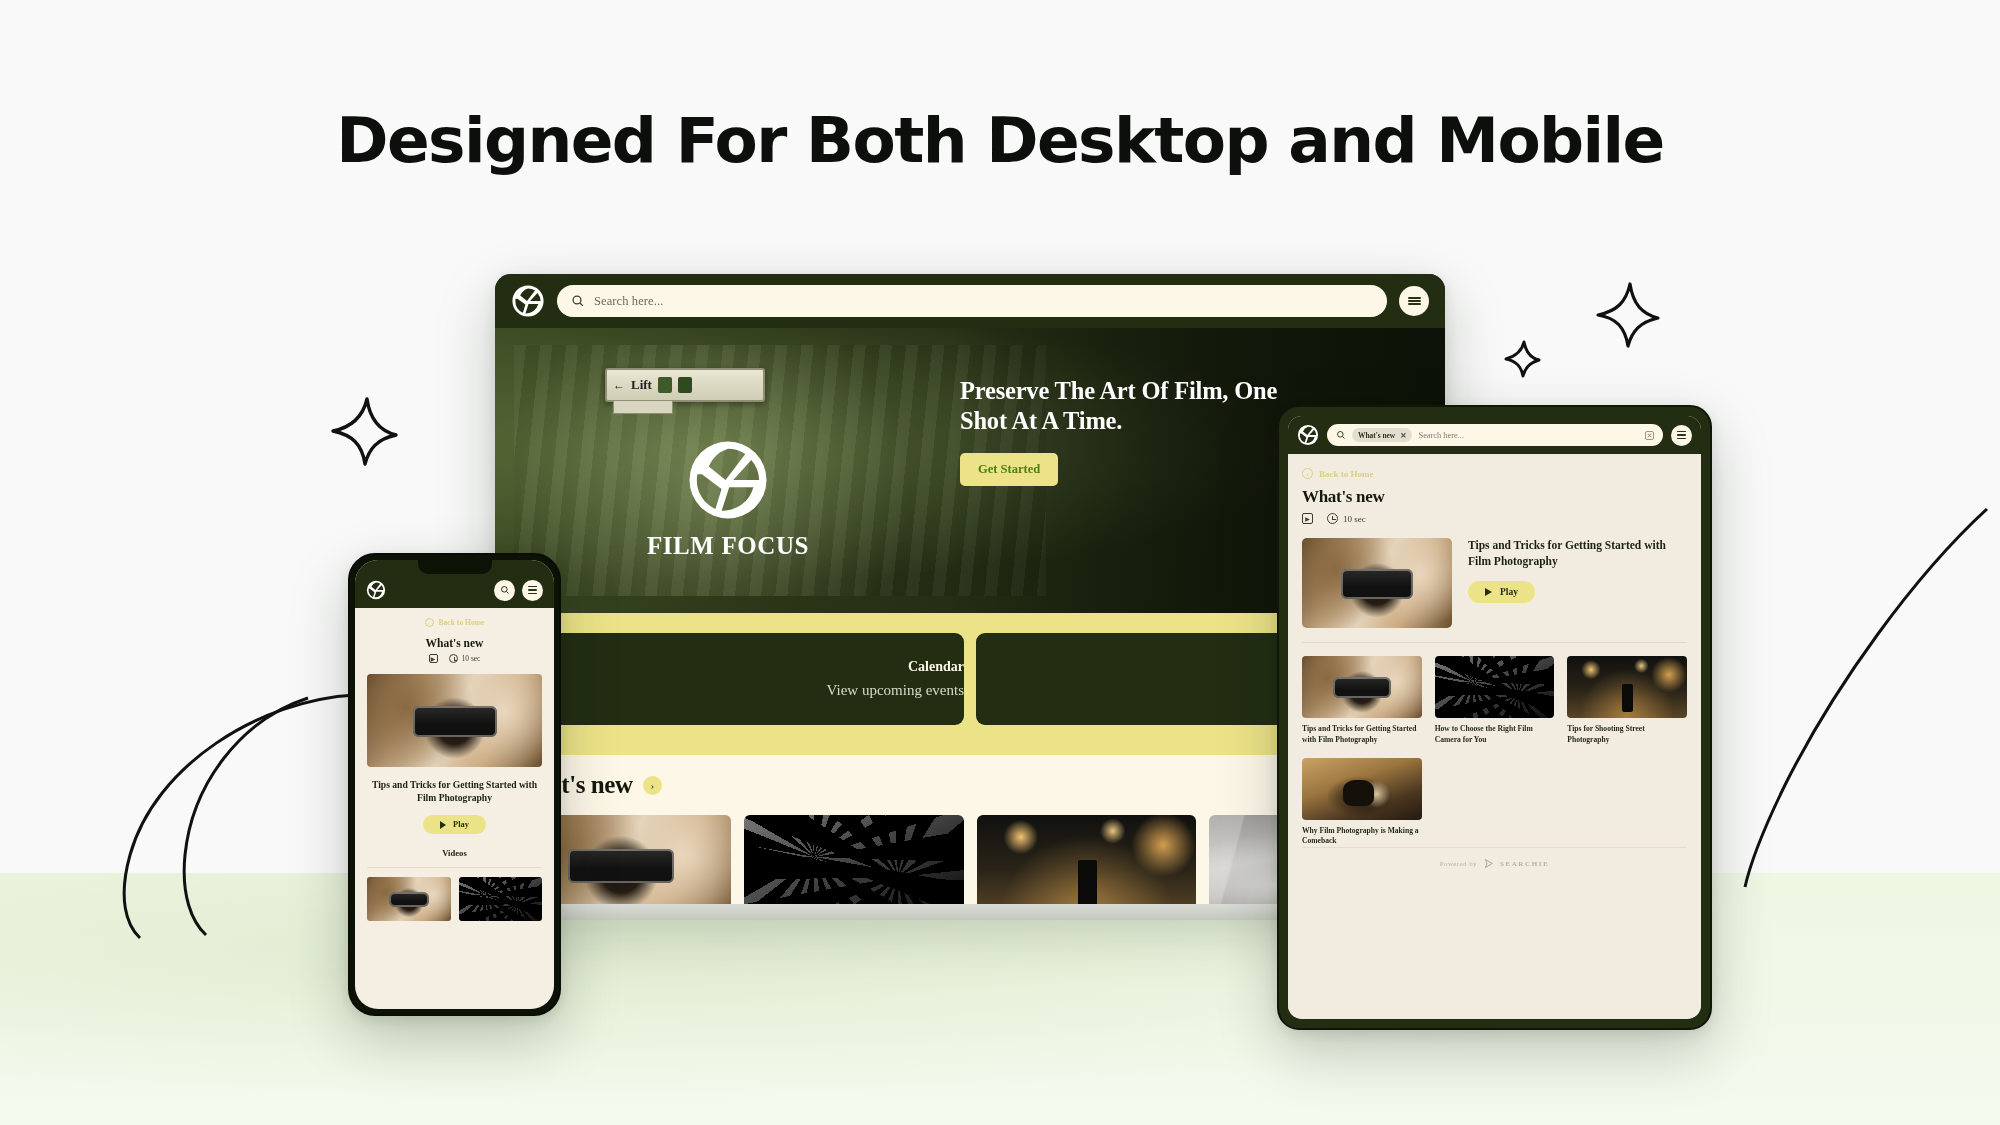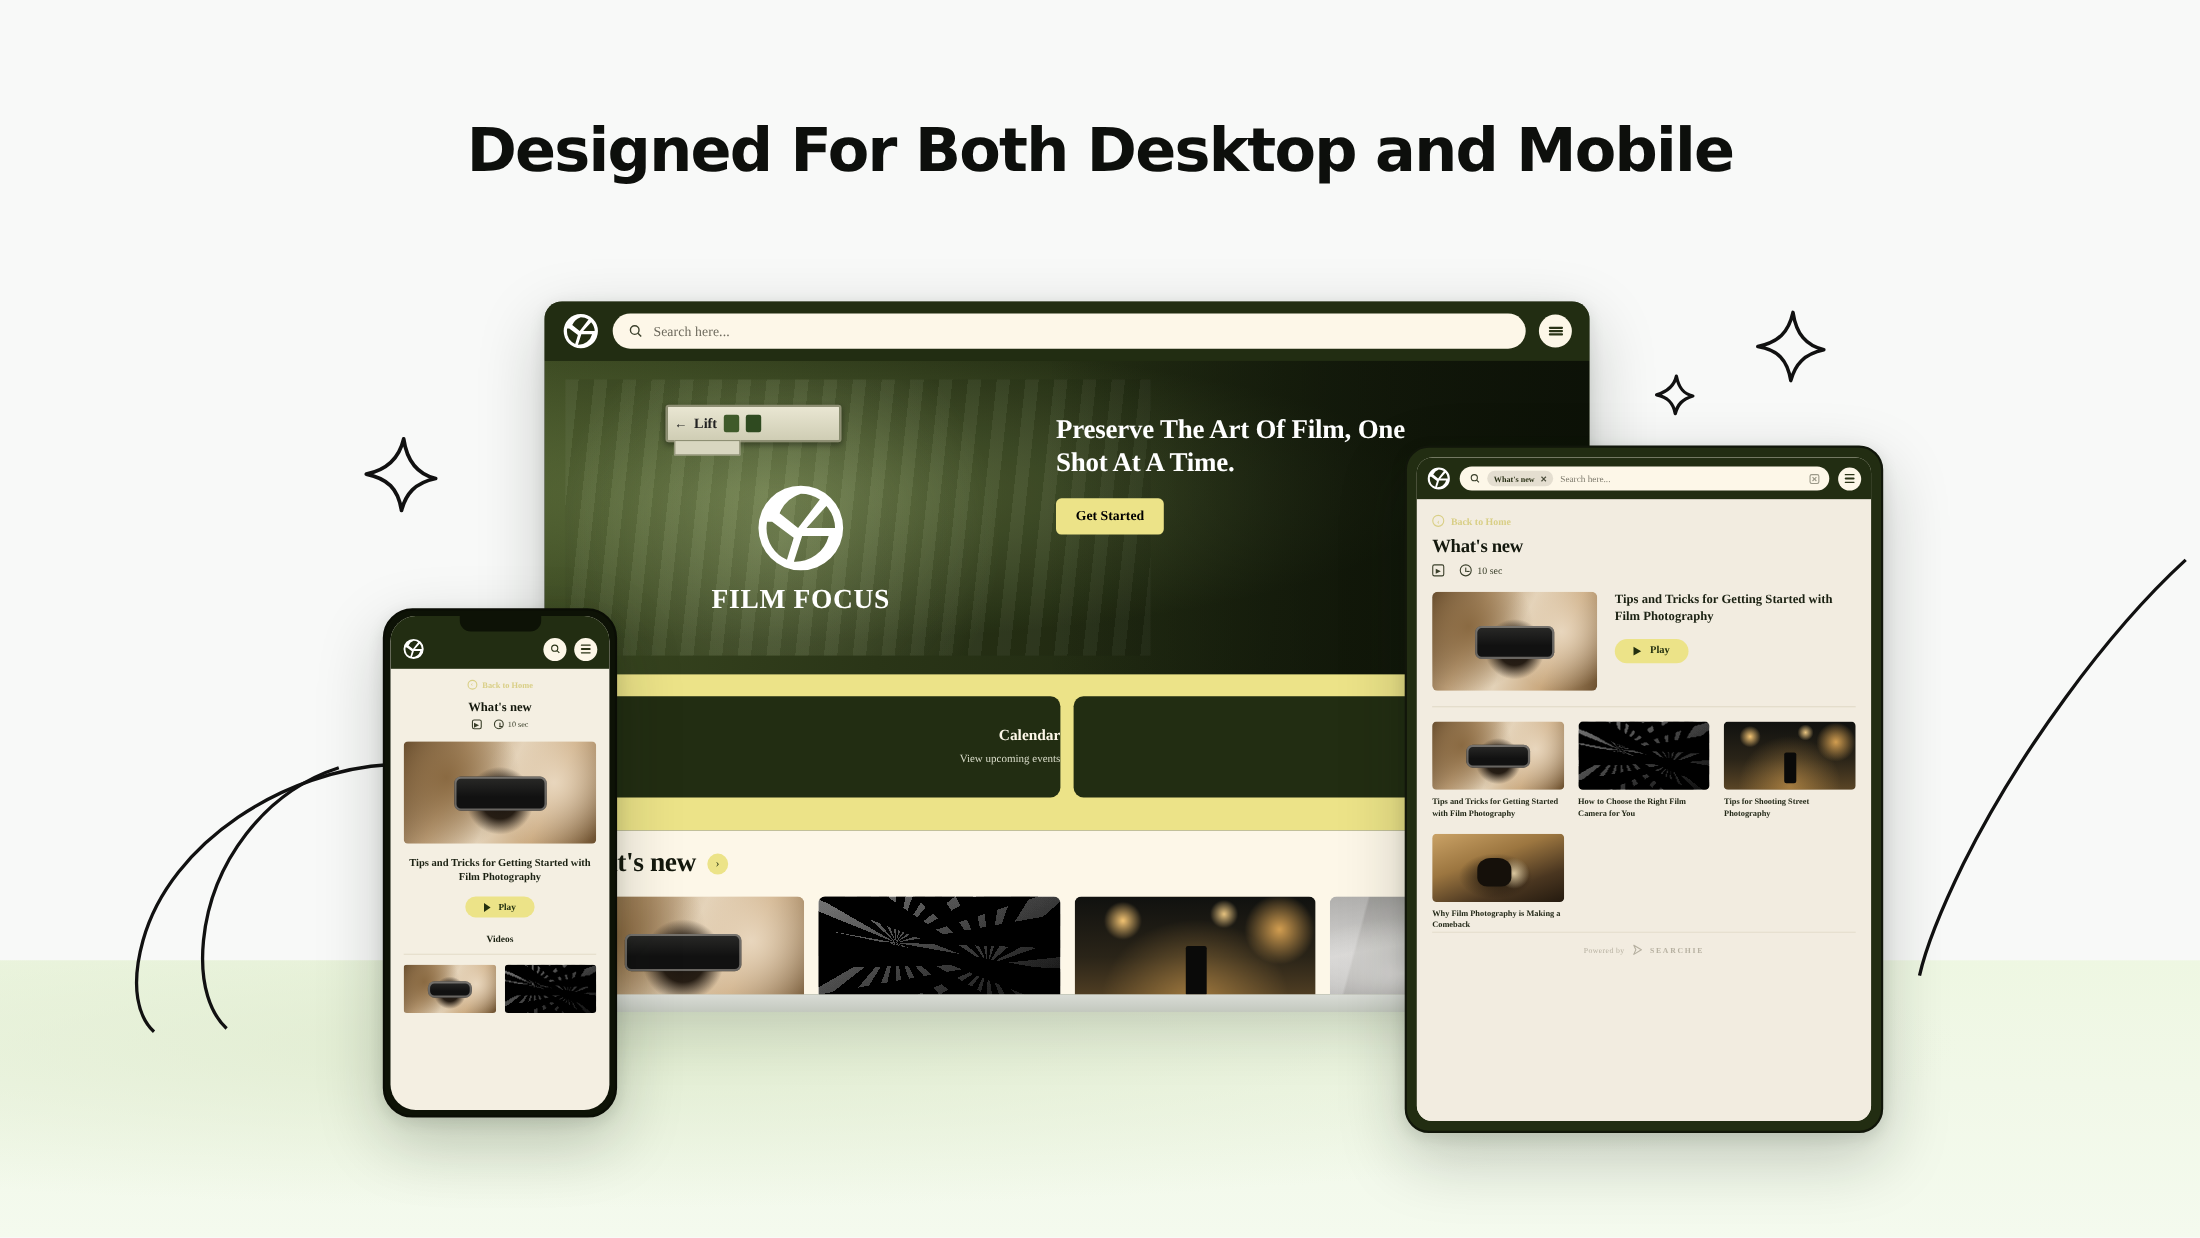--- a/index.html
+++ b/index.html
@@ -25,21 +25,21 @@
     content:""; position:absolute; left:0; top:0; width:100%; height:100%;
     background: radial-gradient(ellipse at 28% 30%, rgba(222,234,205,.85) 0%, rgba(238,247,226,0) 60%);
   }
   .deco { position: absolute; pointer-events: none; }
   .deco svg { display: block; overflow: visible; }
 
   
   .page-title {
     position: absolute; left: 0; top: 108px; width: 2000px;
     text-align: center;
-    font-size: 55px; line-height: 1.05; font-weight: 800;
+    font-size: 63px; line-height: 1.05; font-weight: 800;
     letter-spacing: -1.6px; color: #0d0f0c;
     font-family: "DejaVu Sans", "Liberation Sans", sans-serif;
   }
 
   
   .shadow-lg { box-shadow: 0 22px 60px rgba(20,28,16,.22), 0 4px 14px rgba(20,28,16,.10); font-family: Liberation Serif, serif; }
 
   
   .desktop {
     position: absolute; left: 495px; top: 274px; width: 950px; height: 630px;
@@ -94,32 +94,32 @@
   .brand-center{
     position:absolute; left:118px; top:110px; width:230px; text-align:center; color:#fff;
   }
   .brand-center .ap { margin: 0 auto 10px; width: 84px; height: 84px; }
   .brand-center .nm { font-size: 25px; font-weight: 700; letter-spacing: .6px; }
 
   .hero-copy { position: absolute; left: 465px; top: 48px; width: 330px; color: #fff; }
   .hero-copy h1 { font-size: 24.5px; line-height: 1.22; font-weight: 700; letter-spacing: -.2px; }
   .hero-copy p { margin-top: 14px; font-size: 11.8px; line-height: 1.72; color: #e7e8dd; }
   .cta {
-    margin-top: 17px; display: inline-block; background: #ece388; color: #000000;
+    margin-top: 17px; display: inline-block; background: #ece388; color: #4d7c0f;
     font-size: 12.5px; font-weight: 600; padding: 9px 18px; border-radius: 5px;
   }
 
   .dt-cards { background: #ece388; padding: 20px 14px 30px; display: flex; gap: 12px; }
   .dt-card {
     flex: 1 1 0; background: #222d12; border-radius: 9px; height: 92px;
     display: flex; flex-direction: column; align-items: flex-end; justify-content: center; gap: 7px;
     color: #fdf7e8;
   }
   .dt-card .t { font-size: 14px; font-weight: 600; }
-  .dt-card .s { font-size: 10px; color: #d8dbc8; }
+  .dt-card .s { font-size: 15px; color: #d8dbc8; }
 
   .dt-whatsnew { background: #fdf7e8; padding: 16px 16px 0; }
   .wn-head { display: flex; align-items: center; gap: 10px; }
   .wn-head .h { font-size: 25px; font-weight: 700; color: #14180d; letter-spacing:-.4px; }
   .wn-chip { width: 19px; height: 19px; border-radius: 50%; background: #ece388; display:flex;align-items:center;justify-content:center; font-size: 11px; color:#3a441d; }
   .wn-row { margin-top: 16px; display: flex; gap: 13px; }
   .wn-thumb { flex: 1 1 0; height: 100px; border-radius: 6px; overflow:hidden; }
 
   .dt-base {
     position: absolute; left: 495px; top: 904px; width: 950px; height: 16px;

